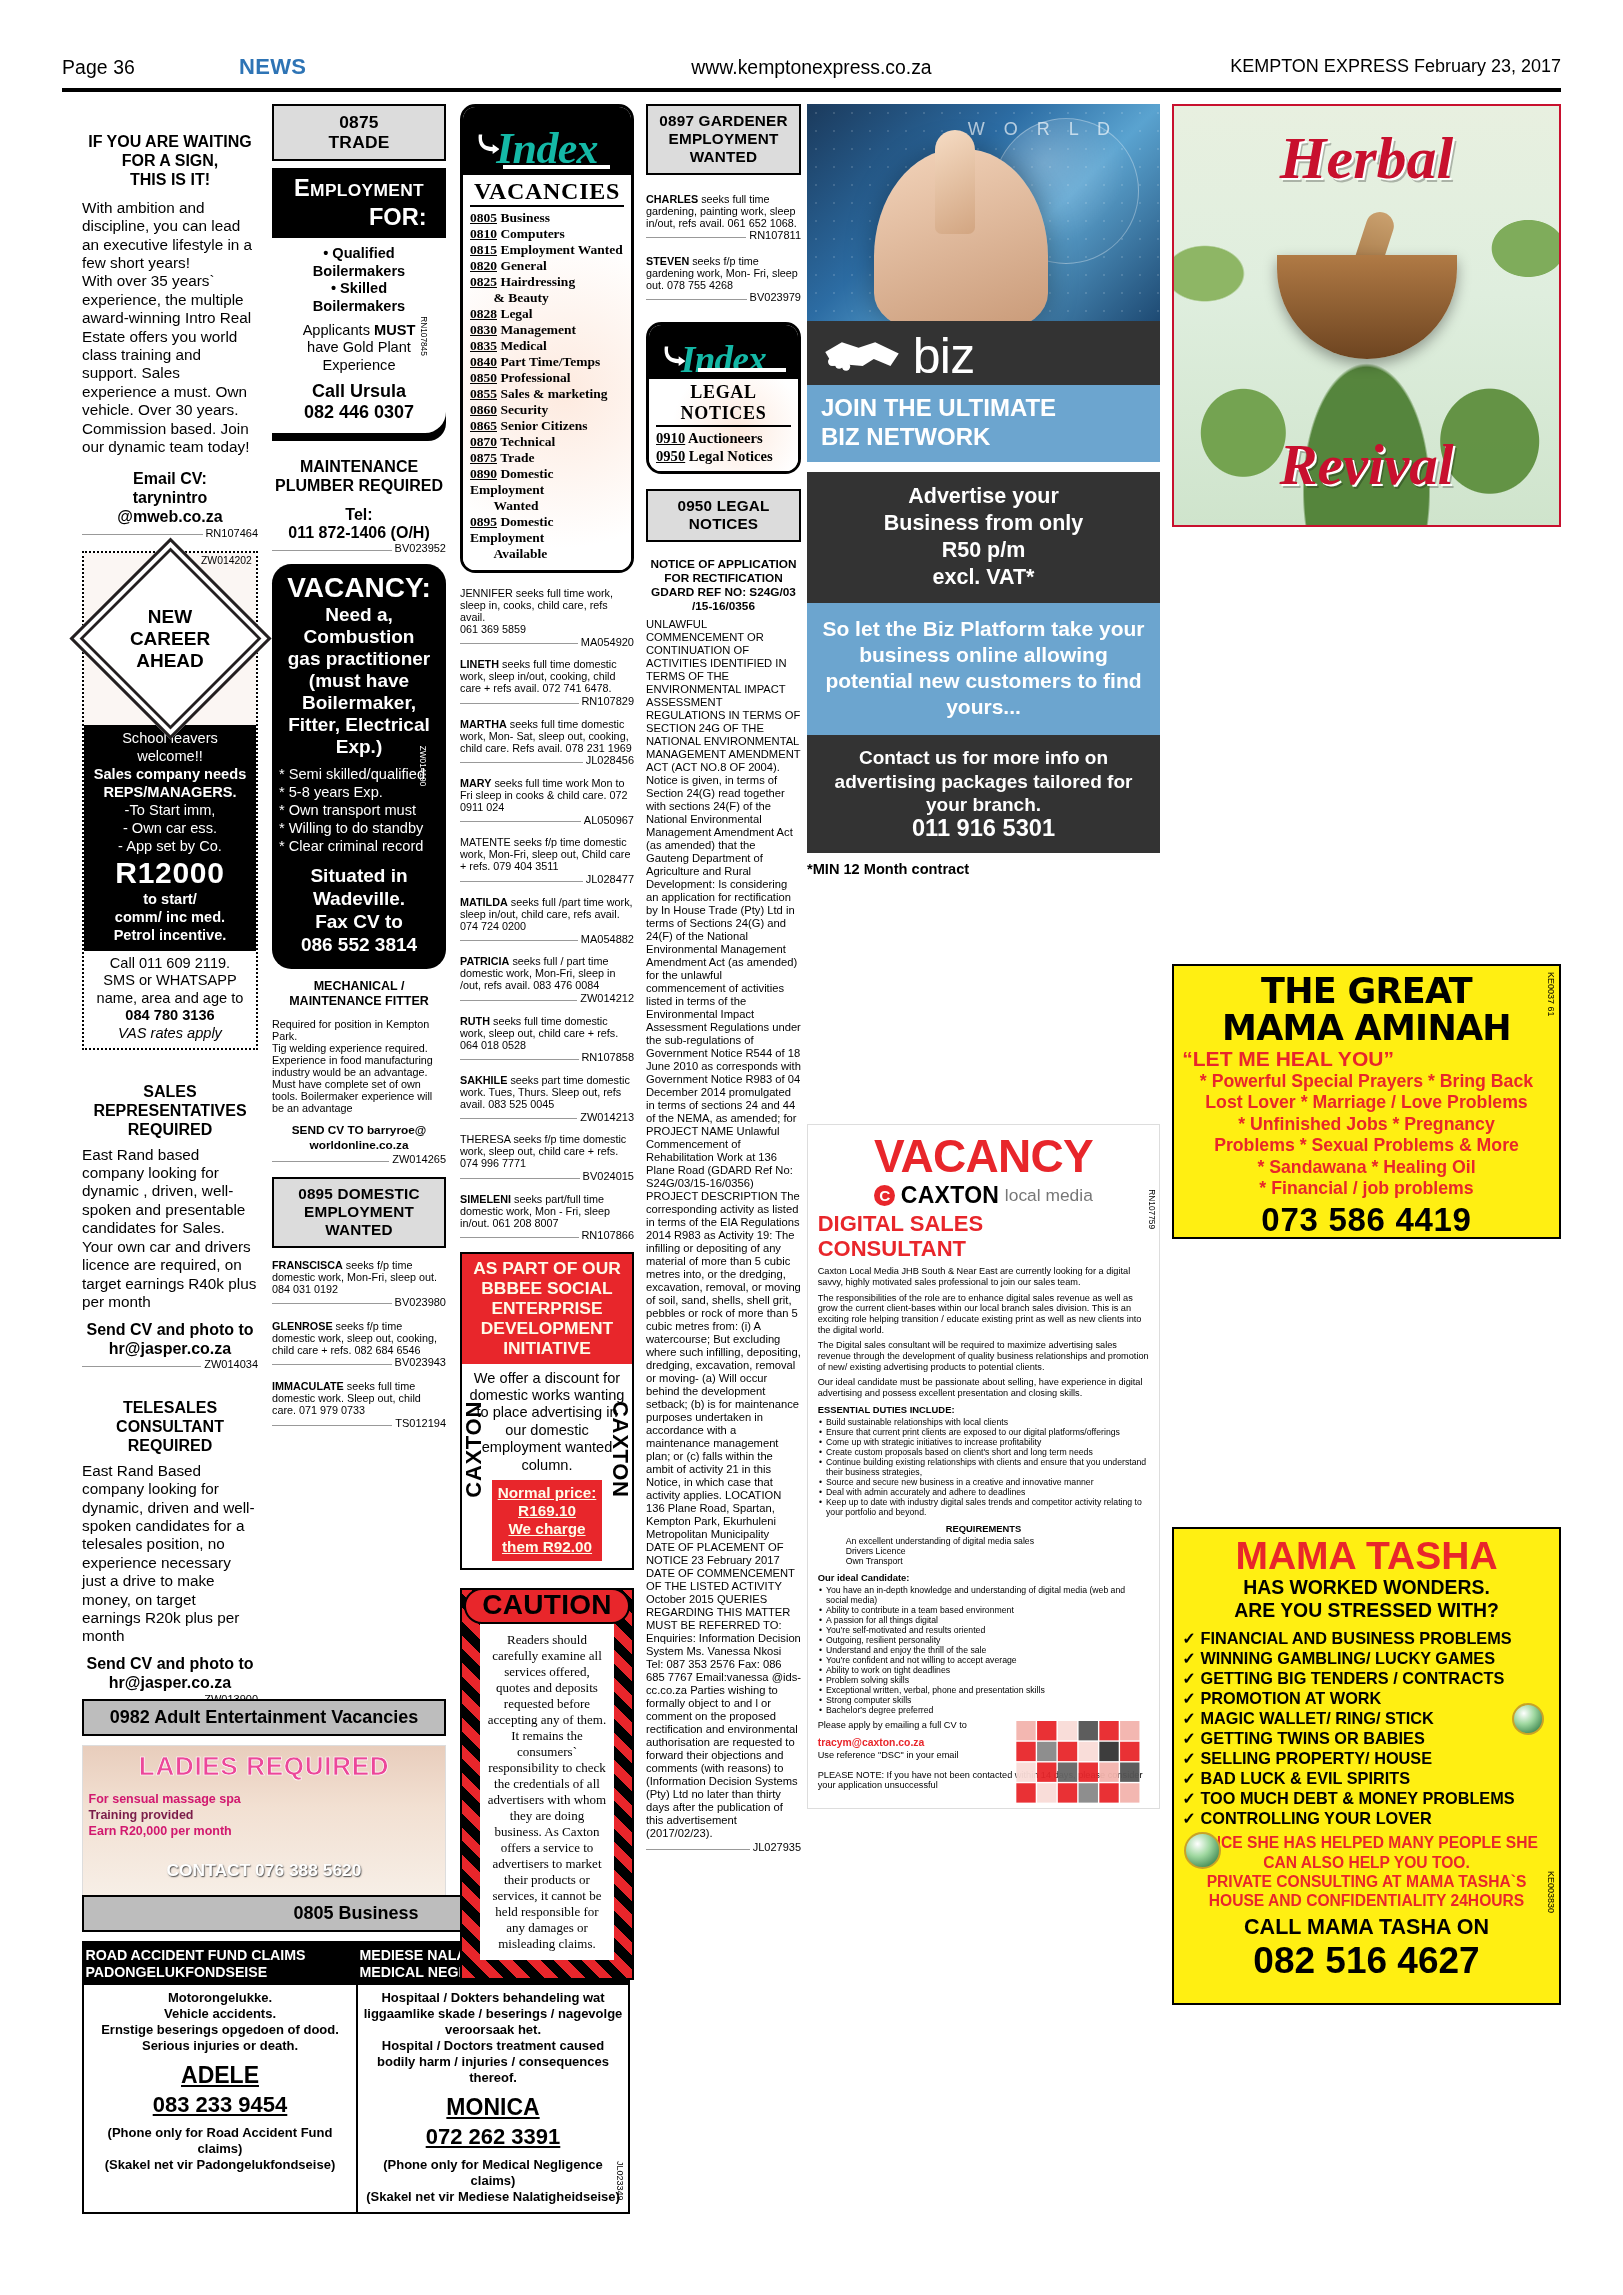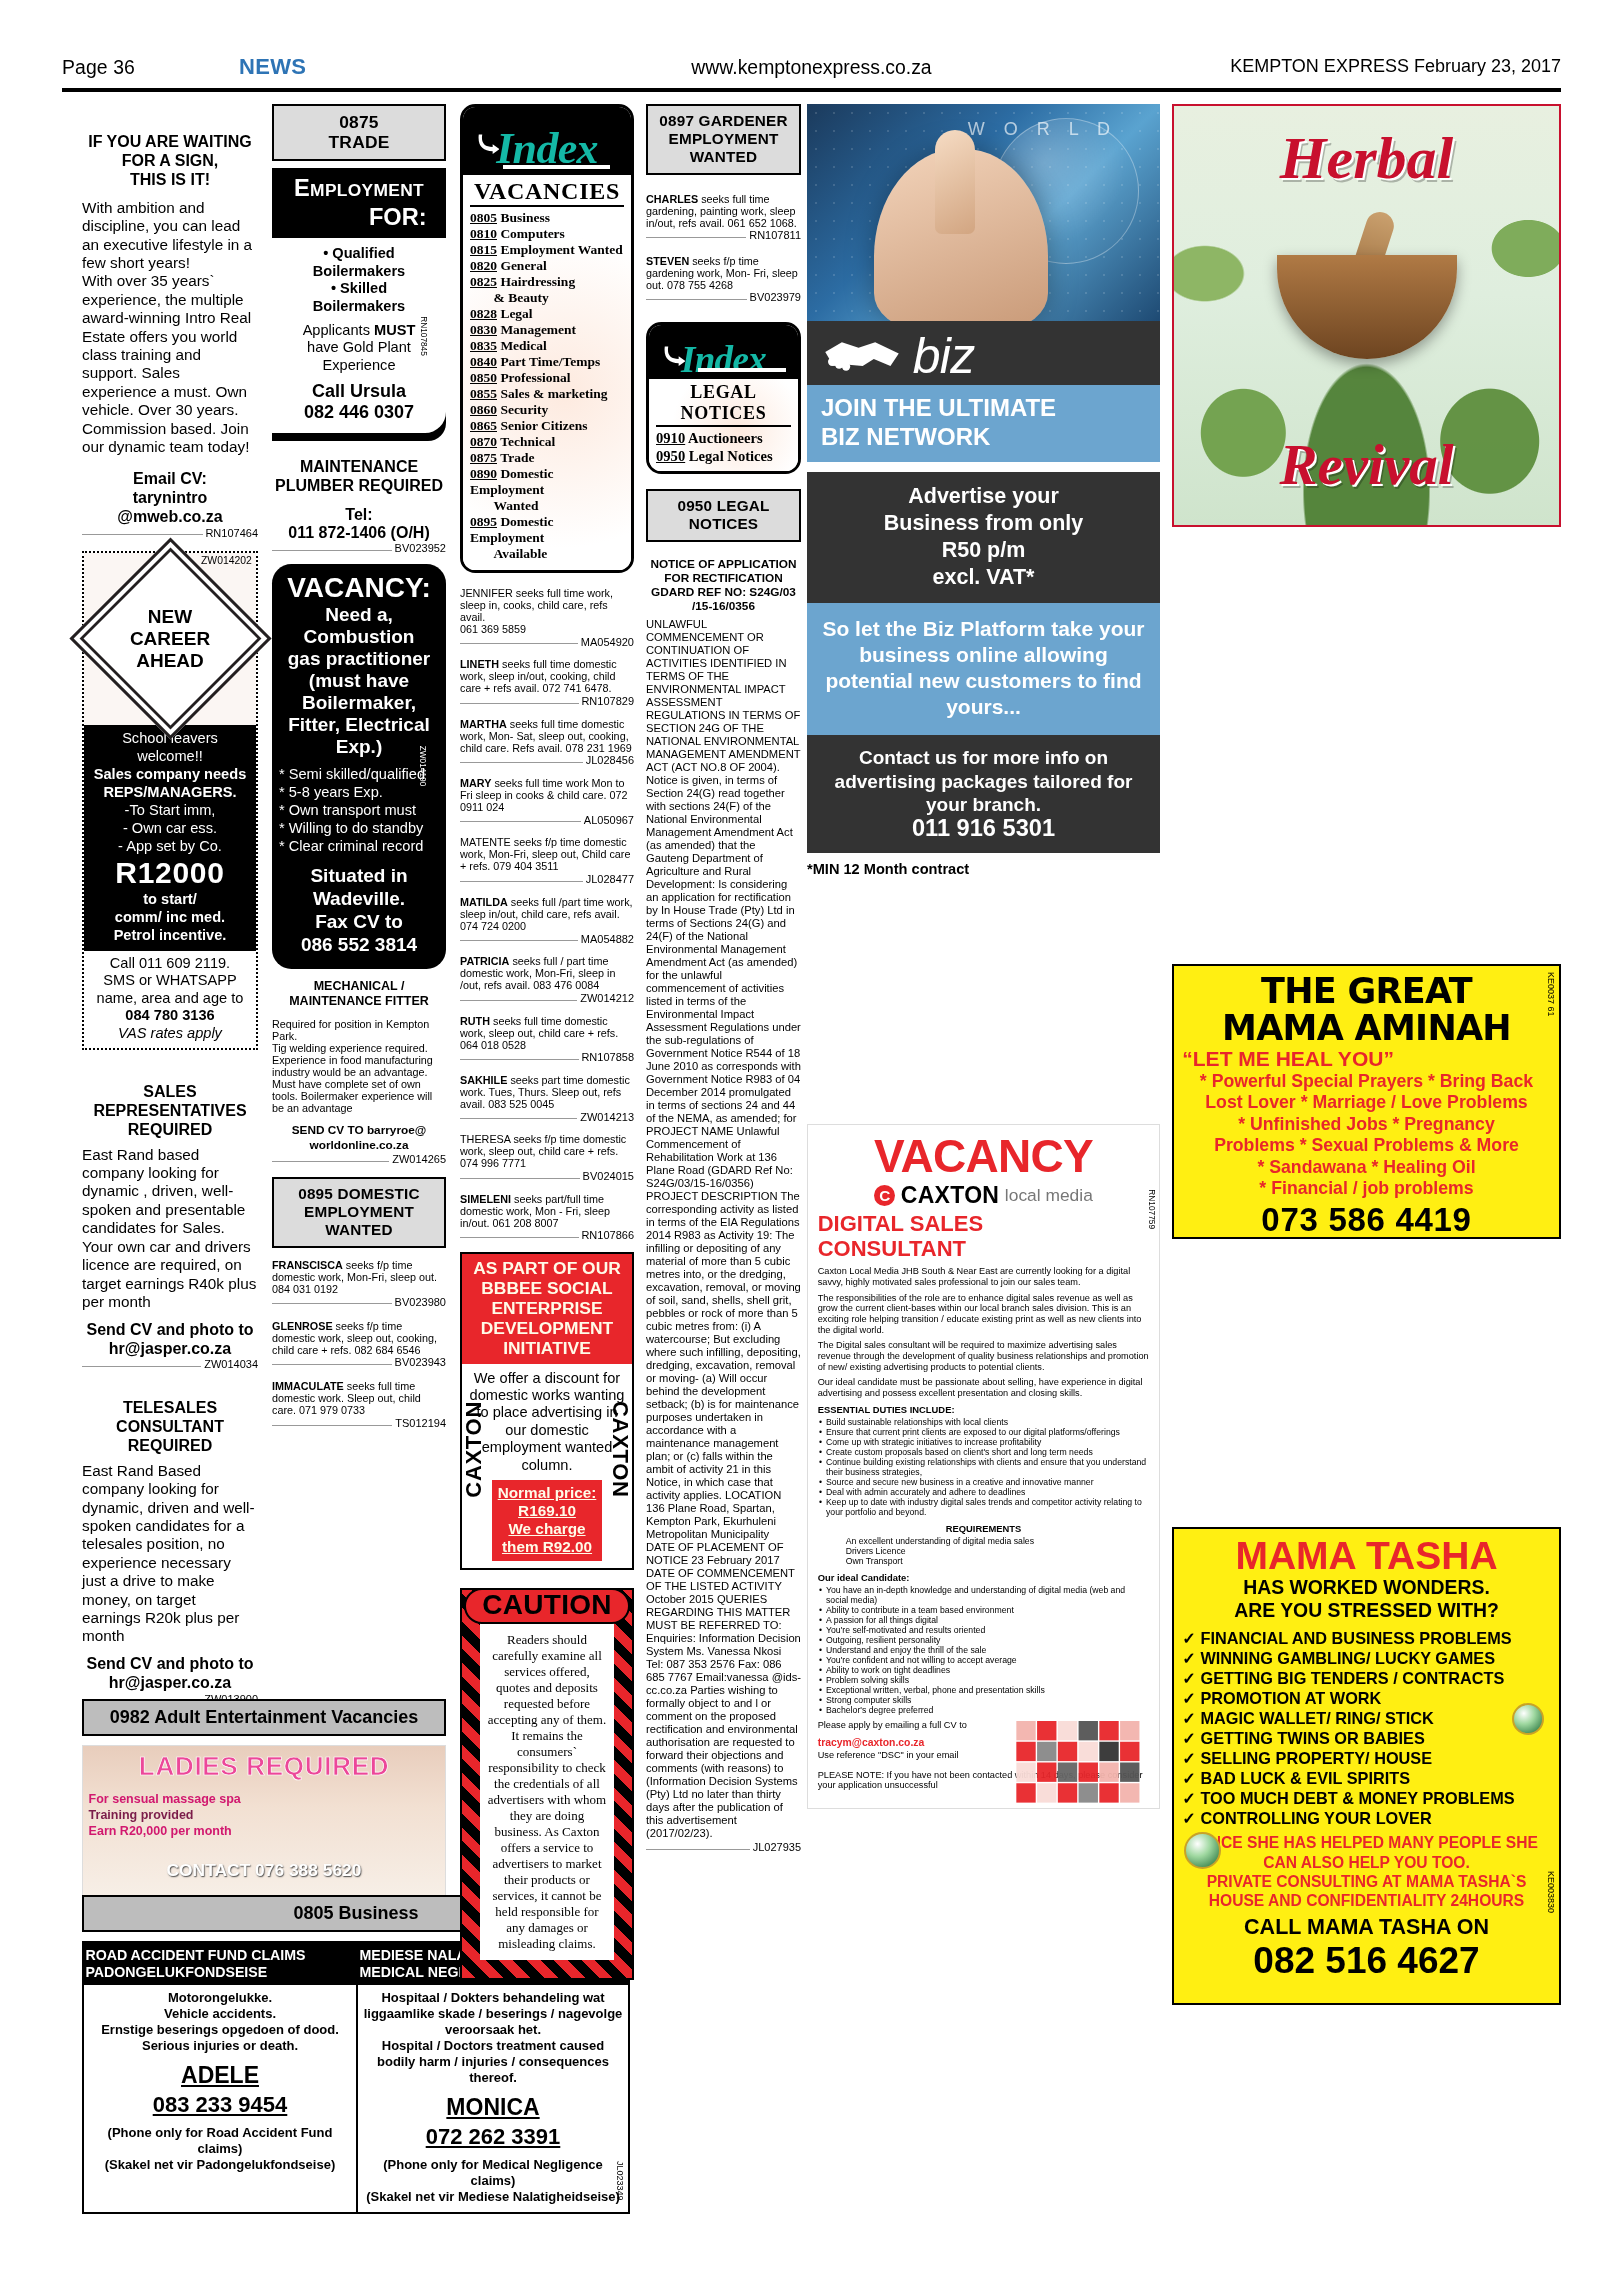--- a/index.html
+++ b/index.html
@@ -173,21 +173,21 @@
      font-size:18px; letter-spacing:7px; }
   .biz-photo .hand { position:absolute; left:67px; bottom:-8.3px; width:174px; height:180px;
      background:linear-gradient(160deg,#f3d4bb,#c99a78); border-radius:48% 48% 26% 26%/60% 60% 20% 20%;
      box-shadow:0 0 28px rgba(0,0,0,.35); }
   .biz-photo .finger { position:absolute; left:128px; top:26px; width:40px; height:104px;
      background:linear-gradient(150deg,#f6dcc4,#d2a581); border-radius:21px 21px 7px 7px; }
   .biz-photo .dots { position:absolute; left:0; top:0; right:0; bottom:0;
      background-image:radial-gradient(rgba(255,255,255,.14) 1px, transparent 1.1px);
      background-size:18px 18px; }
   .biz-black { background:#333333; color:#fff; padding:9.7px 14px 4.2px; display:flex; align-items:center; gap:9.7px; }
-  .biz-logo-txt { font-size:50px; line-height:50px; font-weight:300; letter-spacing:-0.7px;font-style:italic; }
+  .biz-logo-txt { font-size:50px; line-height:50px; font-weight:300; letter-spacing:-0.7px; }
   .biz-blue { background:#6ca5cf; color:#fff; font-weight:bold; font-size:24px; line-height:29px;
      padding:8.3px 14px 11px; }
   .biz-dark2 { background:#333; color:#fff; text-align:center; font-weight:bold;
      font-size:21.5px; line-height:27px; padding:11px 12.5px 12.5px; margin:9.7px 0 0; }
   .biz-blue2 { background:#6ca5cf; color:#fff; text-align:center; font-weight:bold;
      font-size:21px; line-height:26px; padding:12.5px 14px 15.3px; }
   .biz-dark3 { background:#333; color:#fff; text-align:center; font-weight:bold;
      font-size:19px; line-height:23.6px; padding:11px 12.5px 12.5px; }
   .biz-phone { font-size:23.6px; }
   .biz-min { font-weight:bold; font-size:14.6px; padding-top:8.3px; }

